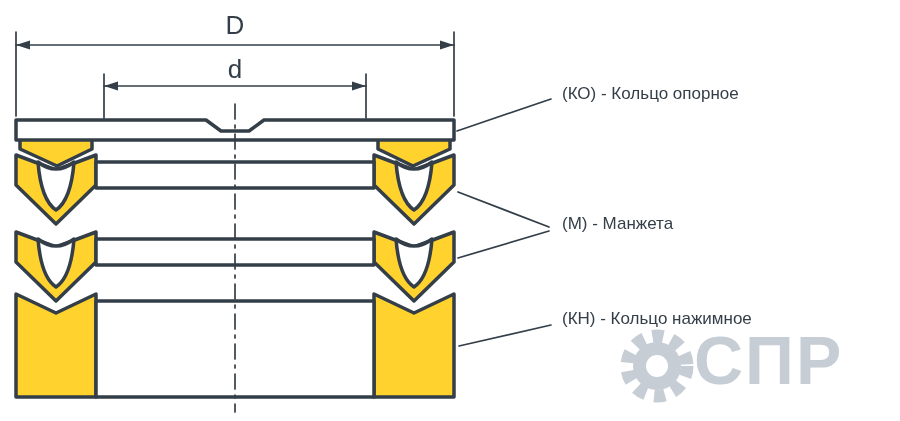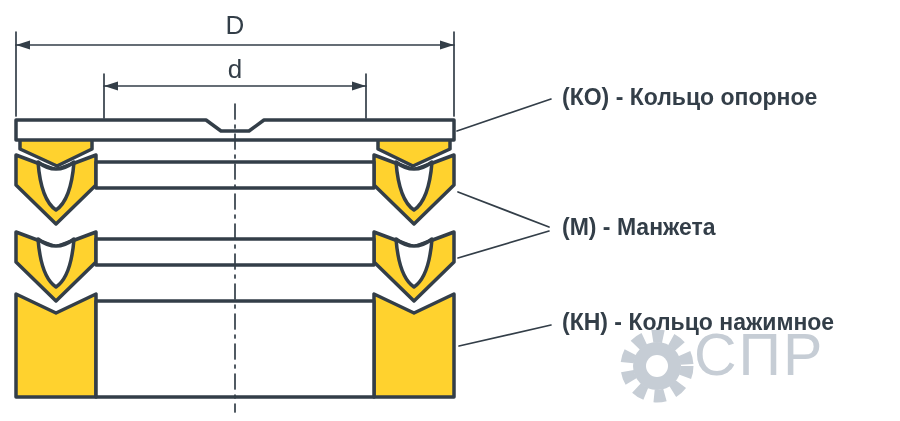--- a/index.html
+++ b/index.html
@@ -19,31 +19,31 @@
     text-align: center;
     color: #333E48;
     font-size: 26px;
     font-weight: 500;
     line-height: 1;
   }
   .part-label {
     position: absolute;
     left: 562px;
     color: #333E48;
-    font-size: 23px;
-    font-weight: 700;
+    font-size: 17px;
+    font-weight: 400;
     line-height: 1.2;
     white-space: nowrap;
   }
   .watermark {
     position: absolute;
     left: 694px;
     top: 326px;
-    font-size: 59px;
-    font-weight: 400;
+    font-size: 68px;
+    font-weight: 700;
     letter-spacing: 2px;
     color: #C6CDD5;
     line-height: 1;
     user-select: none;
   }
 </style>
 </head>
 <body>
 
 <div class="canvas">

